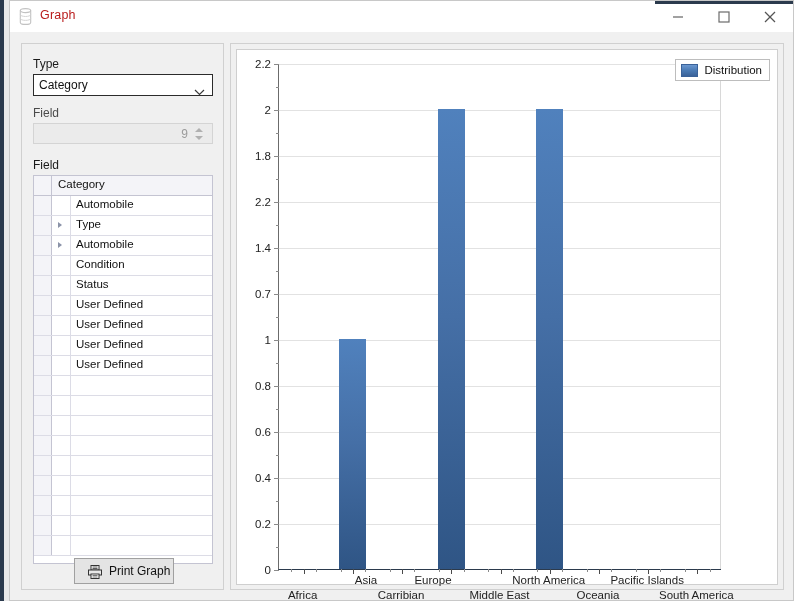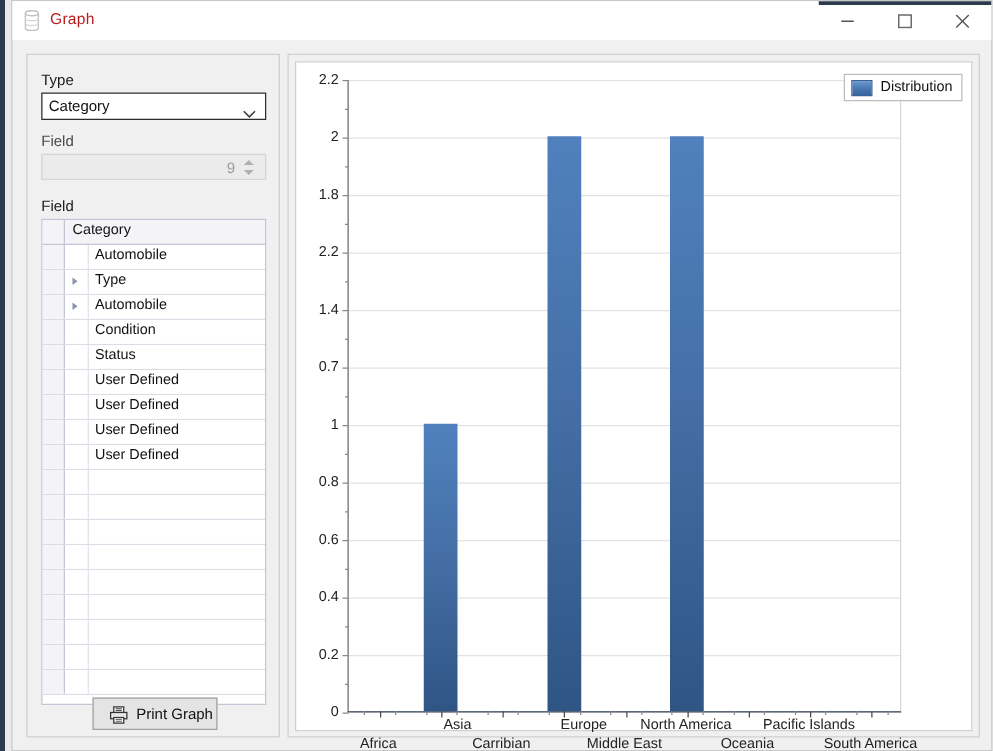--- a/index.html
+++ b/index.html
@@ -376,21 +376,21 @@
             <div id="bars">
                 <div class="bar" title="Asia: 1" style="left: 60.3333px; width: 27px; height: 230px;"></div>
                 <div class="bar" title="Europe: 2" style="left: 158.778px; width: 27px; height: 460px;"></div>
                 <div class="bar" title="North America: 2" style="left: 257.222px; width: 27px; height: 460px;"></div>
               </div>
           </div>
           <div id="xlabels">
               <div class="xlab" style="left: 24.6111px; top: 525px;">Africa</div>
               <div class="xlab" style="left: 88px; top: 510px;">Asia</div>
               <div class="xlab" style="left: 123.056px; top: 525px;">Carribian</div>
-              <div class="xlab" style="left: 189px; top: 510px;">Europe</div>
+              <div class="xlab" style="left: 155px; top: 510px;">Europe</div>
               <div class="xlab" style="left: 221.5px; top: 525px;">Middle East</div>
               <div class="xlab" style="left: 270.722px; top: 510px;">North America</div>
               <div class="xlab" style="left: 319.944px; top: 525px;">Oceania</div>
               <div class="xlab" style="left: 369.167px; top: 510px;">Pacific Islands</div>
               <div class="xlab" style="left: 418.389px; top: 525px;">South America</div>
             </div>
         </div>
         <div class="legend">
           <span class="sw"></span>
           <span class="lt">Distribution</span>

